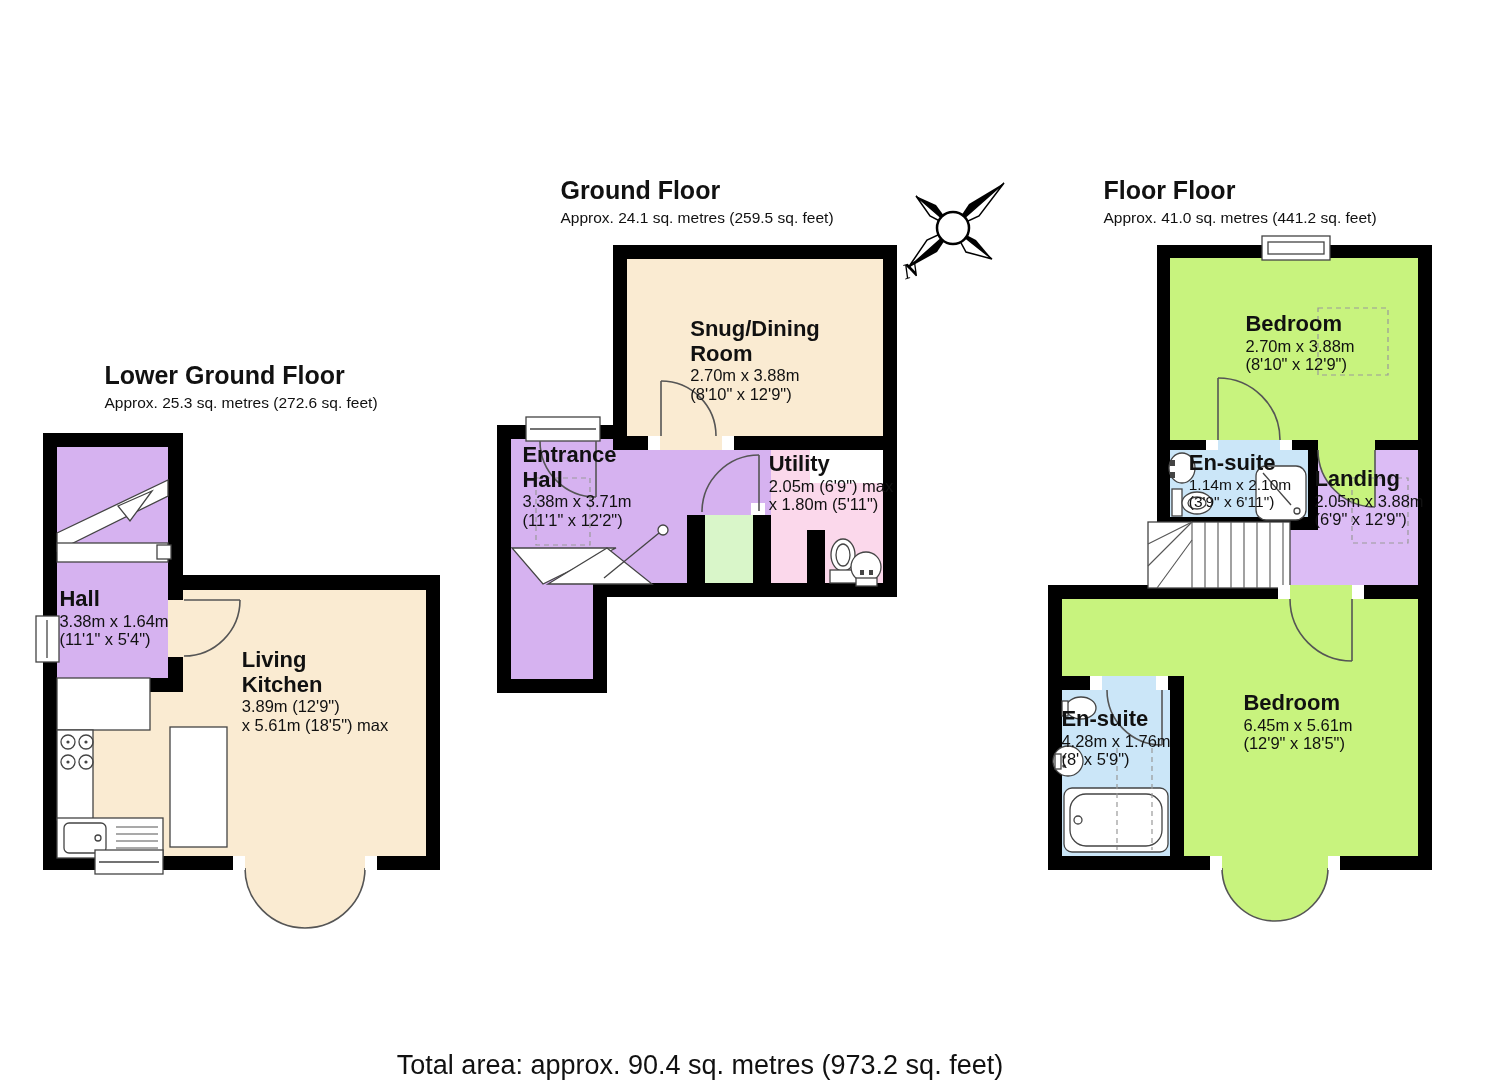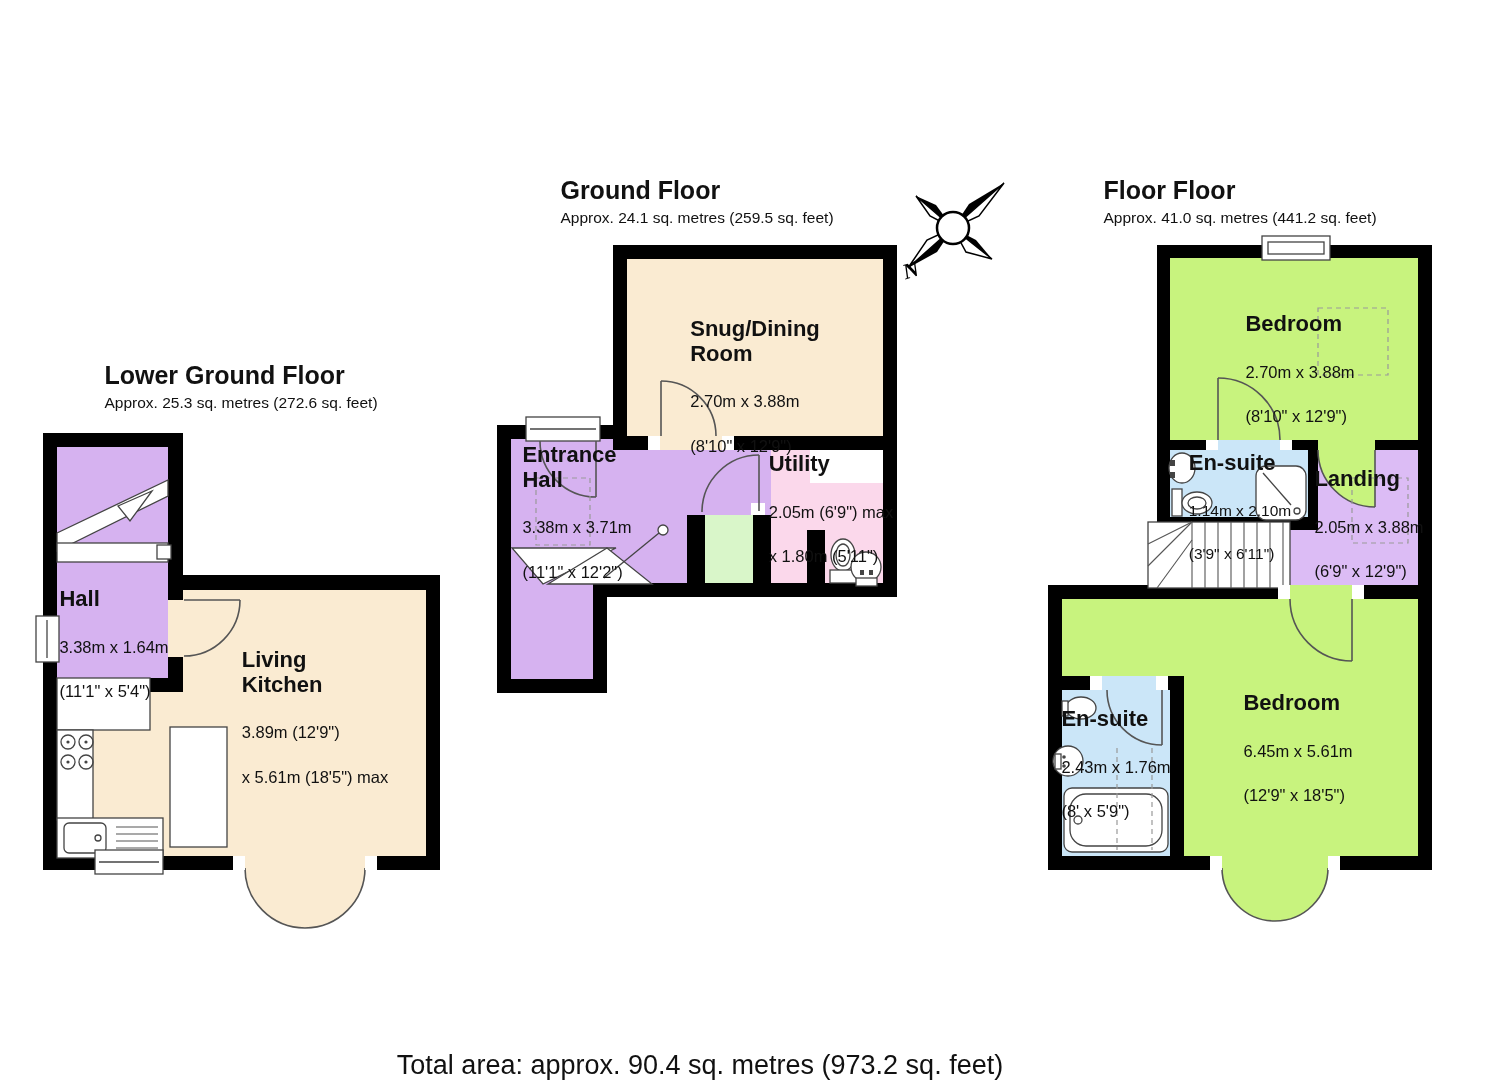--- a/index.html
+++ b/index.html
@@ -5,21 +5,21 @@
   html,body{margin:0;padding:0;background:#fff;}
   #canvas{position:relative;width:1485px;height:1080px;background:#ffffff;overflow:hidden;
           font-family:"Liberation Sans", sans-serif;color:#111;}
   svg{position:absolute;left:0;top:0;}
   .labels{position:absolute;left:0;top:0;width:100%;height:100%;pointer-events:none;}
   .floor-title{position:absolute;transform:translateX(-50%);white-space:nowrap;}
   .ft-name{font-size:25px;font-weight:bold;line-height:1.05;}
   .ft-sub{font-size:15.5px;margin-top:6px;}
   .room-label{position:absolute;transform:translateX(-50%);text-align:left;line-height:1.12;white-space:nowrap;}
   .room-name{font-size:22px;font-weight:bold;white-space:pre-line;}
-  .room-dims{font-size:16.5px;white-space:pre-line;margin-top:26px;}
+  .room-dims{font-size:16.5px;white-space:pre-line;}
   .footer{position:absolute;transform:translateX(-50%);font-size:27px;white-space:nowrap;}
   .fixw{fill:#fff;stroke:#444;stroke-width:1.3;}
   .fix{fill:none;stroke:#444;stroke-width:1.3;}
   .door{fill:none;stroke:#555;stroke-width:1.6;}
   .jamb{fill:#fff;}
   .dash{fill:none;stroke:#999;stroke-width:1.2;stroke-dasharray:5 4;}
   .tread{stroke:#555;stroke-width:1.1;}
 </style>
 </head>
 <body>
@@ -339,20 +339,20 @@
   </div>
 
   <div class="room-label" style="left:1298px;top:691px;">
     <div class="room-name">Bedroom</div>
     <div class="room-dims">6.45m x 5.61m</div>
     <div class="room-dims">(12'9" x 18'5")</div>
   </div>
 
   <div class="room-label" style="left:1116px;top:707px;">
     <div class="room-name">En-suite</div>
-    <div class="room-dims">2.43m x 1.76m</div>
+    <div class="room-dims">4.28m x 1.76m</div>
     <div class="room-dims">(8' x 5'9")</div>
   </div>
 
   <div class="footer" style="left:700px;top:1050px;">Total area: approx. 90.4 sq. metres (973.2 sq. feet)</div>
 </div>
 
 </div>
 
 </body></html>

